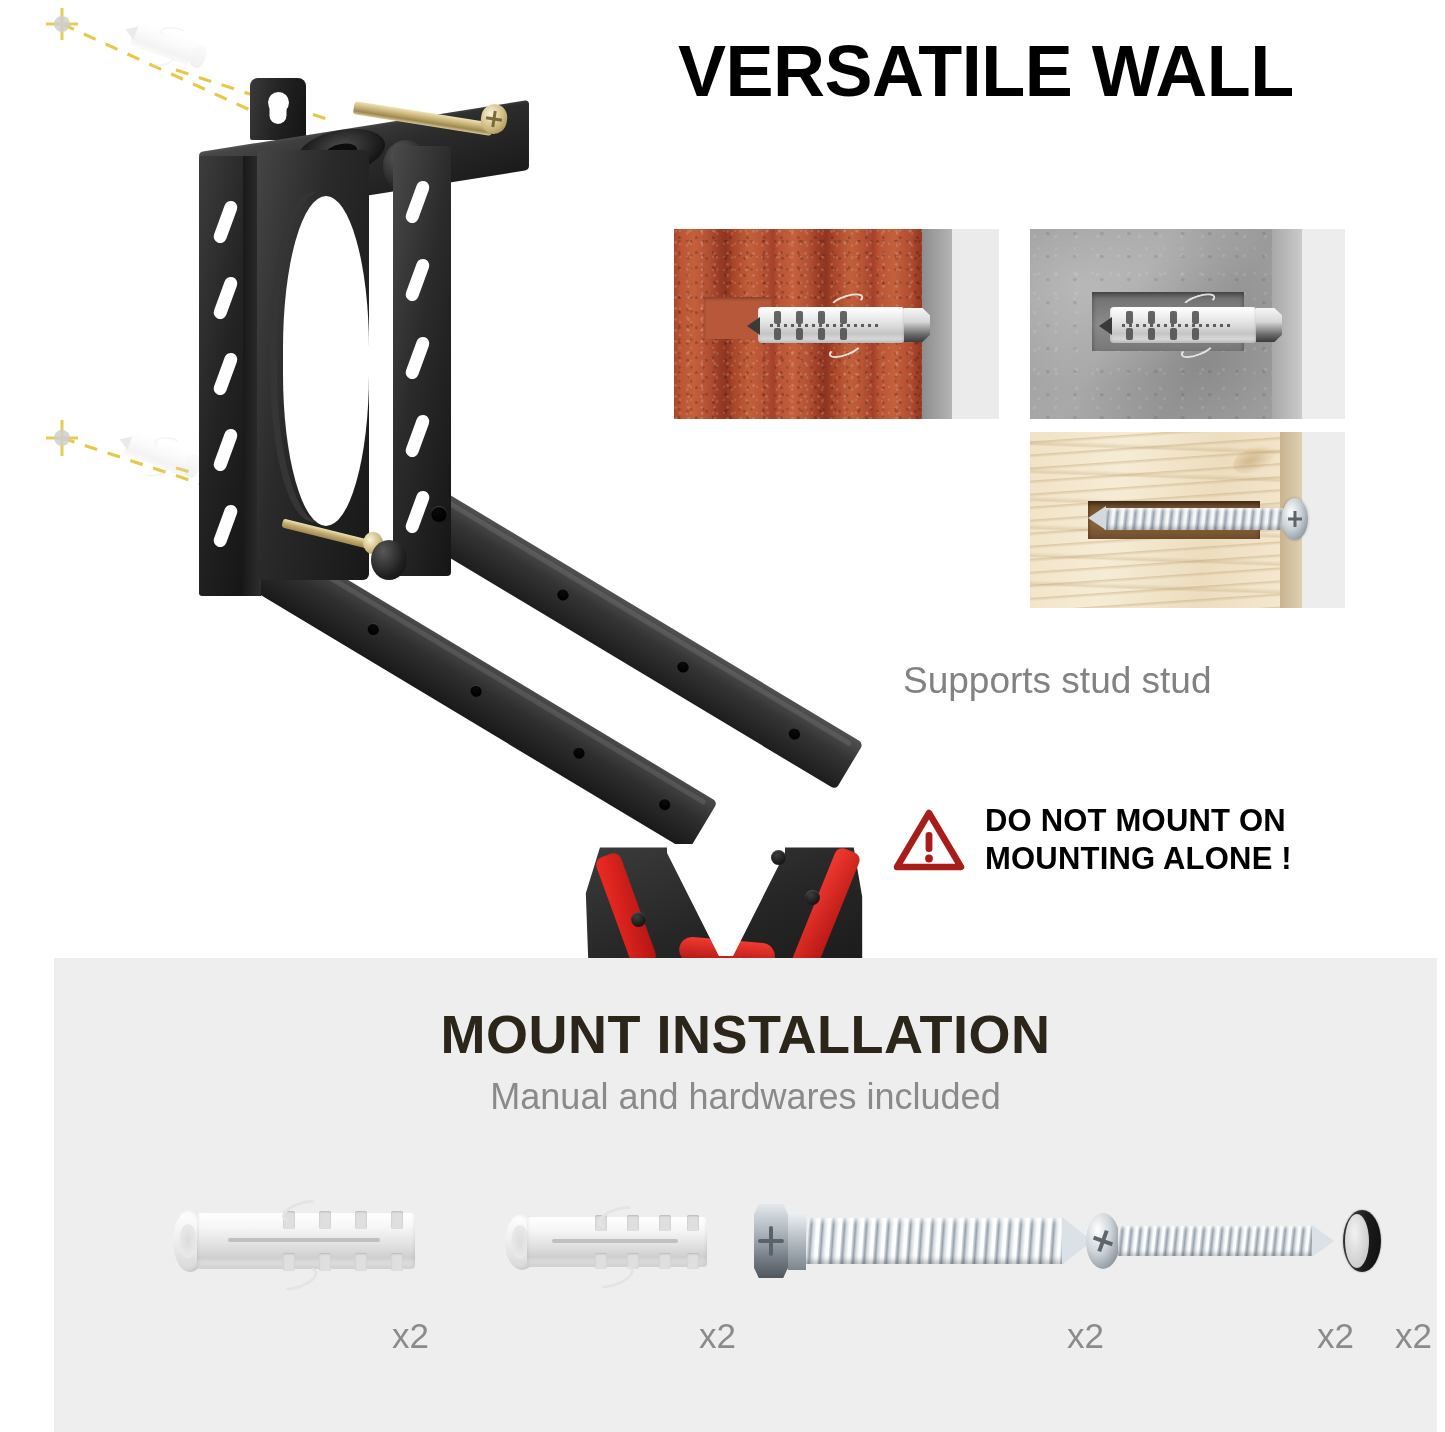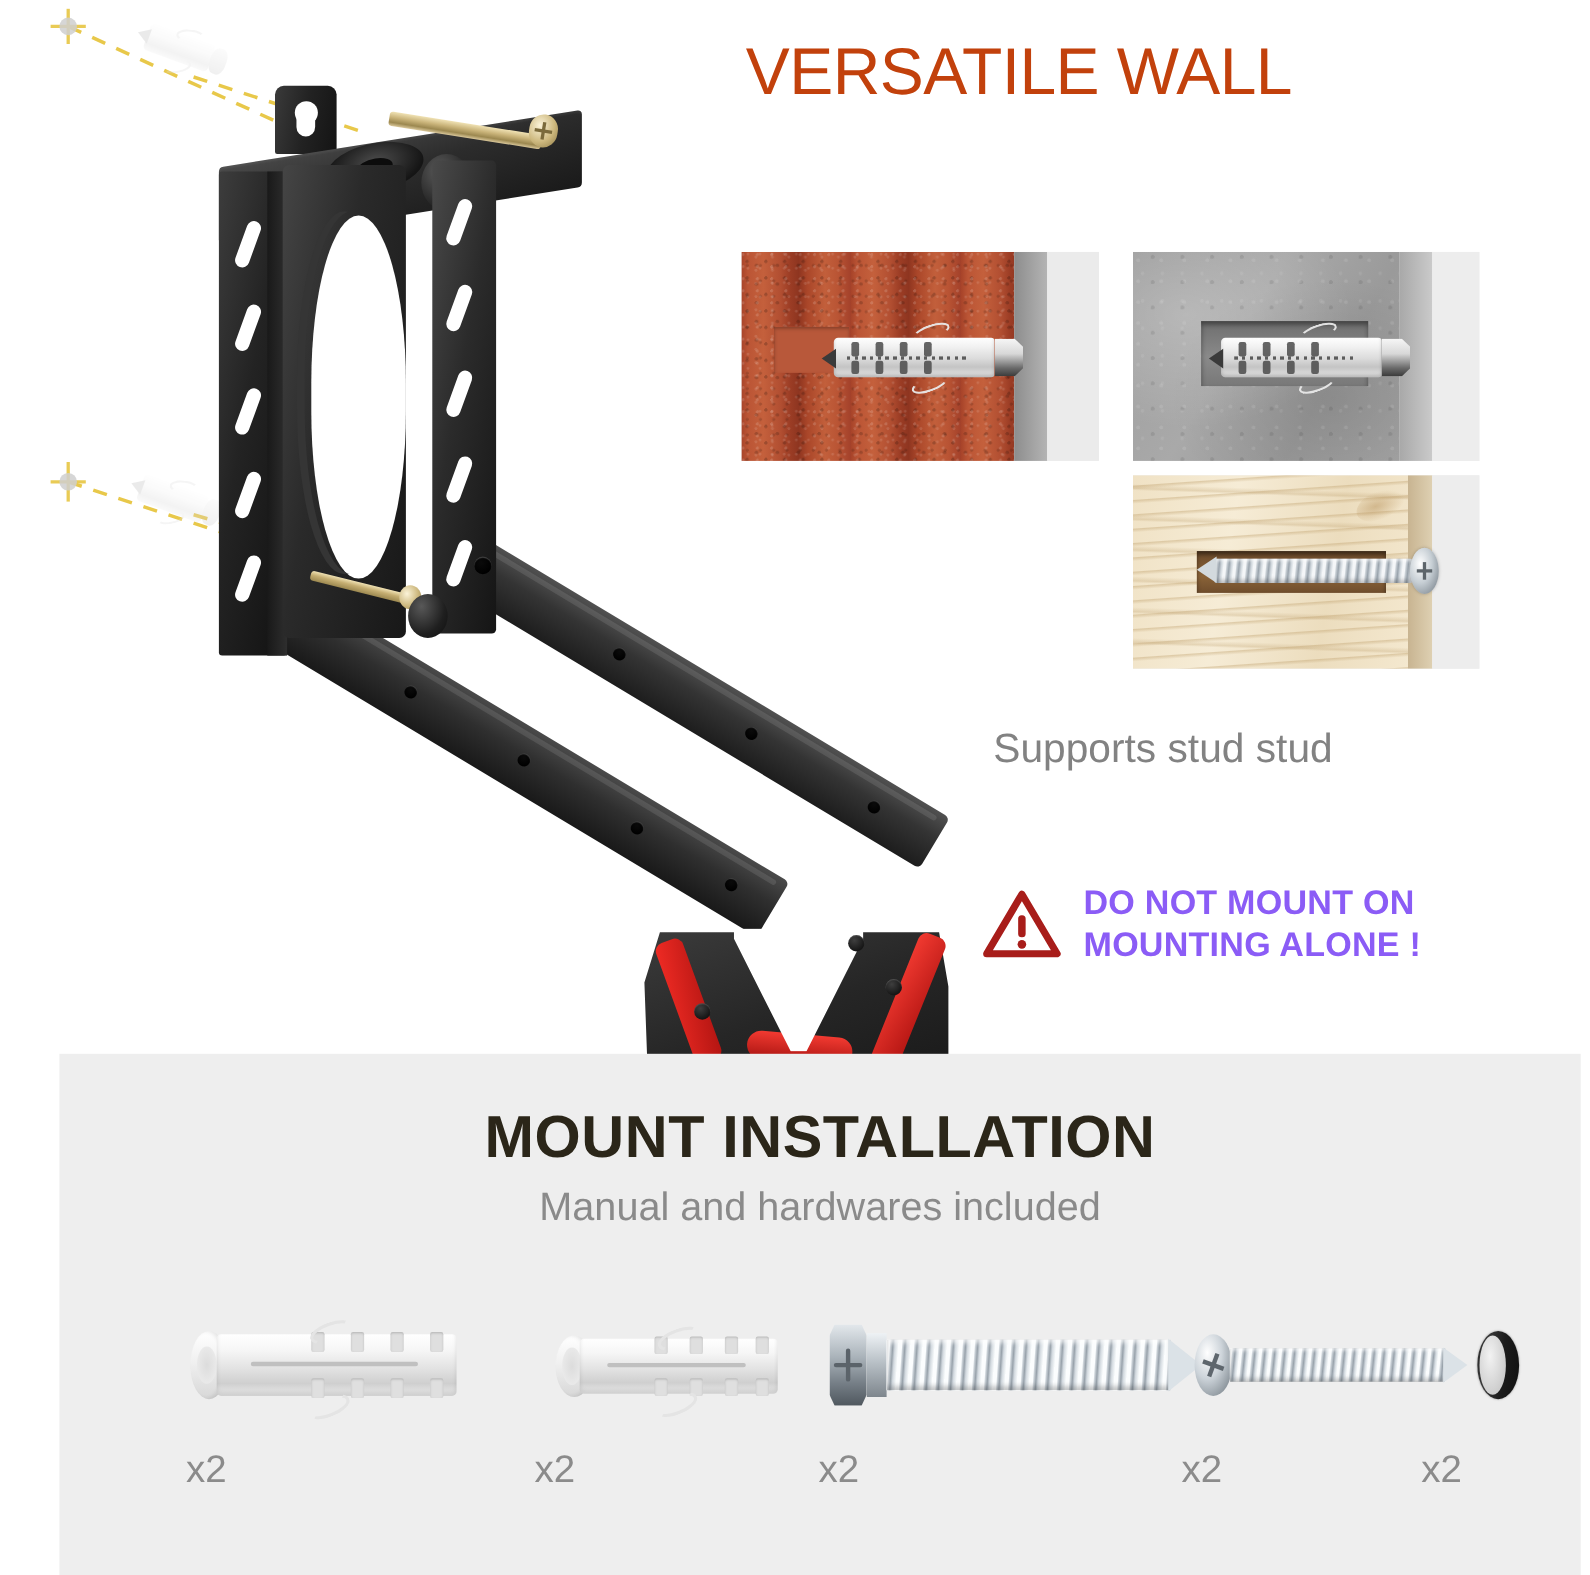--- a/index.html
+++ b/index.html
@@ -8,23 +8,23 @@
     background:#ffffff;
     font-family:"Liberation Sans", sans-serif;
     overflow:hidden;
     position:relative;
   }
   .stage{position:absolute;left:0;top:0;width:1445px;height:1432px;}
 
   
   .headline{
     position:absolute;left:678px;top:36px;width:760px;
-    font-size:60px;line-height:0.98;font-weight:normal;
+    font-size:72px;line-height:0.98;font-weight:bold;
     letter-spacing:-0.5px;
-    color:#c2410c;
+    color:#000000;
     text-transform:uppercase;
   }
   .headline .l2{display:block;}
 
   
   .tile{position:absolute;overflow:hidden;background:#efefef;}
   .tile-brick{left:674px;top:229px;width:325px;height:190px;}
   .tile-concrete{left:1030px;top:229px;width:315px;height:190px;}
   .tile-wood{left:1030px;top:432px;width:315px;height:176px;}
 
@@ -134,39 +134,39 @@
   .screw-head .cross.b{width:14px;height:3px;}
 
   
   .support-text{
     position:absolute;left:903px;top:658px;width:520px;
     font-size:37px;line-height:1.22;color:#828282;
   }
   
   .warn{position:absolute;left:893px;top:802px;width:540px;display:flex;align-items:center;gap:20px;}
   .warn-ico{flex:0 0 auto;width:72px;height:64px;}
-  .warn-text{font-size:31px;line-height:1.24;font-weight:bold;color:#8b5cf6;letter-spacing:.2px;}
+  .warn-text{font-size:31px;line-height:1.24;font-weight:bold;color:#000000;letter-spacing:.2px;}
 
   
   .panel{
     position:absolute;left:54px;top:958px;width:1383px;height:474px;
     background:#eeeeee;
   }
   .panel-title{
     position:absolute;left:0;top:45px;width:100%;text-align:center;
     font-size:54px;font-weight:bold;color:#2b2619;letter-spacing:.5px;
   }
   .panel-sub{
     position:absolute;left:0;top:118px;width:100%;text-align:center;
     font-size:36px;color:#8a8a8a;
   }
 
   
   .hw-row{position:absolute;left:0;top:228px;width:100%;height:230px;}
-  .hw{position:absolute;text-align:left;}
+  .hw{position:absolute;text-align:right;}
   .hw-art{position:relative;height:110px;}
   .hw-qty{margin-top:22px;font-size:35px;color:#8b8b8b;line-height:1;}
 
   
   .anchor-art{position:absolute;left:50%;transform:translateX(-50%);}
   .anchor-collar{position:absolute;left:0;top:50%;transform:translateY(-50%);
     width:34px;height:62px;border-radius:50% / 50%;
     background:linear-gradient(180deg,#ffffff,#f0f0f0 45%,#d7d7d7);
     box-shadow:inset -3px 0 4px rgba(0,0,0,.10);}
   .anchor-collar:after{content:"";position:absolute;left:6px;top:50%;transform:translateY(-50%);

